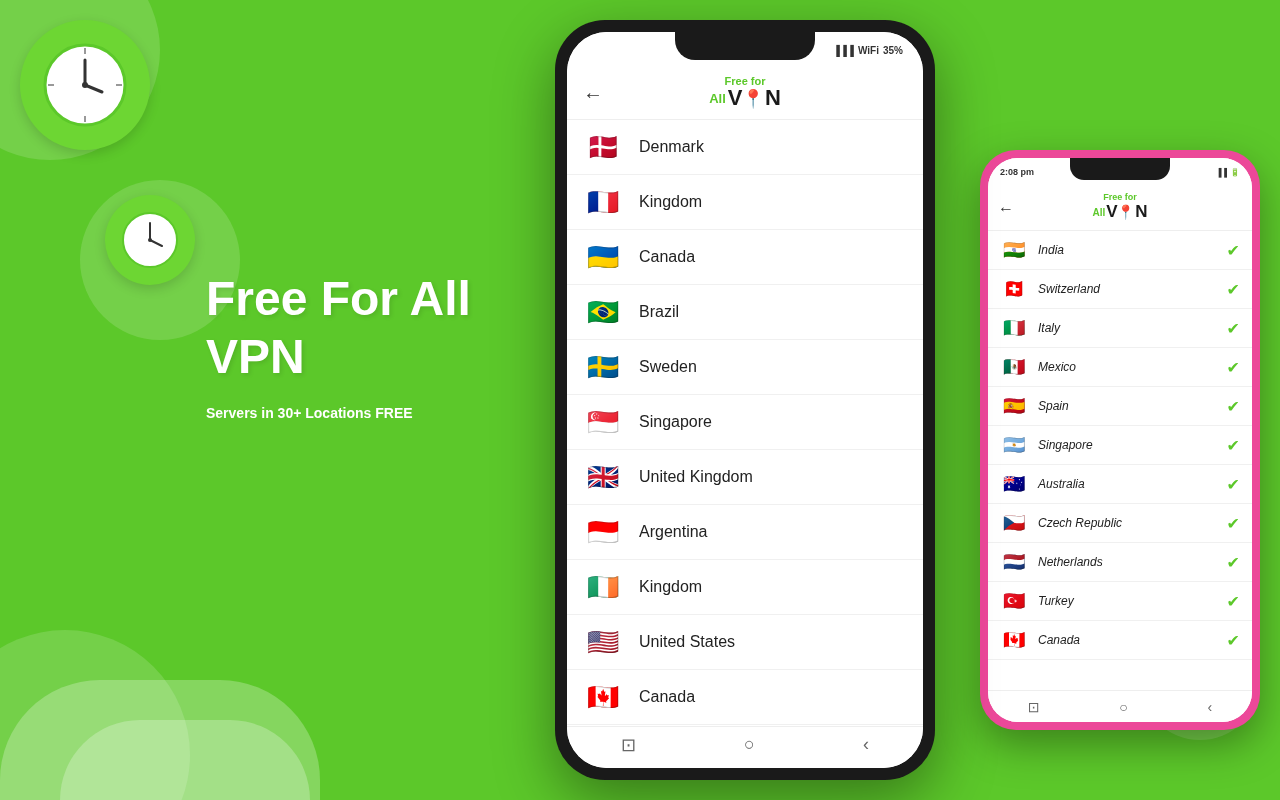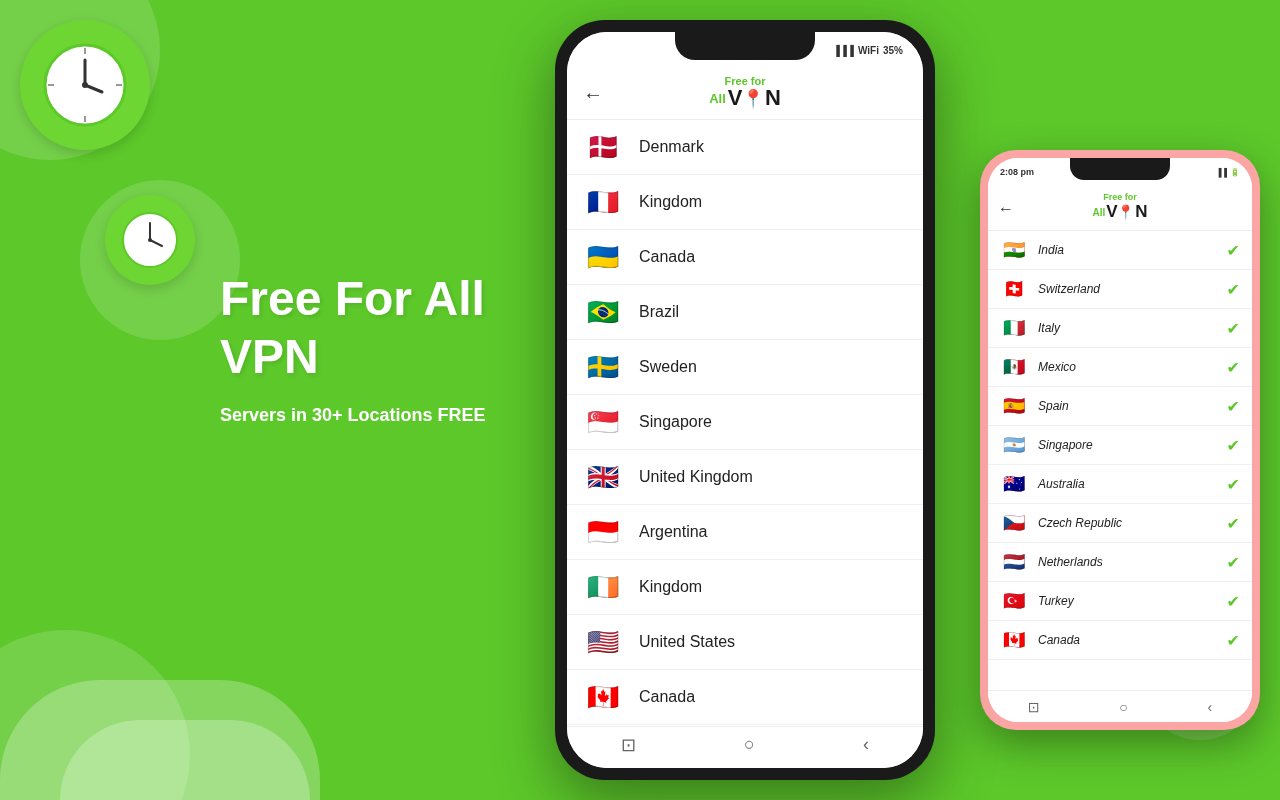--- a/index.html
+++ b/index.html
@@ -51,34 +51,34 @@
       justify-content: center;
       box-shadow: 0 4px 12px rgba(0,0,0,0.15);
     }
     .clock-icon svg { display: block; }
     .clock-1 { width: 130px; height: 130px; top: 20px; left: 20px; }
     .clock-2 { width: 90px; height: 90px; top: 195px; left: 105px; }
 
     
     .left-content {
       position: absolute;
-      left: 220px;
+      left: 206px;
       top: 270px;
       width: 320px;
     }
     .left-content h1 {
       font-size: 48px;
       font-weight: 900;
       color: white;
       line-height: 1.2;
       text-shadow: 2px 2px 4px rgba(0,0,0,0.1);
     }
     .left-content p {
       margin-top: 20px;
-      font-size: 18px;
+      font-size: 14px;
       font-weight: 700;
       color: white;
     }
 
     
     .phone-main {
       position: absolute;
       left: 555px;
       top: 20px;
       width: 380px;
@@ -214,21 +214,21 @@
     }
     .nav-icon { font-size: 18px; color: #666; }
 
     
     .phone-secondary {
       position: absolute;
       right: 20px;
       top: 150px;
       width: 280px;
       height: 580px;
-      background: #fca5a5;
+      background: #ec4899;
       border-radius: 36px;
       padding: 8px;
       box-shadow: 0 15px 40px rgba(0,0,0,0.35);
       z-index: 9;
     }
     .phone-secondary-inner {
       width: 100%;
       height: 100%;
       background: white;
       border-radius: 30px;

